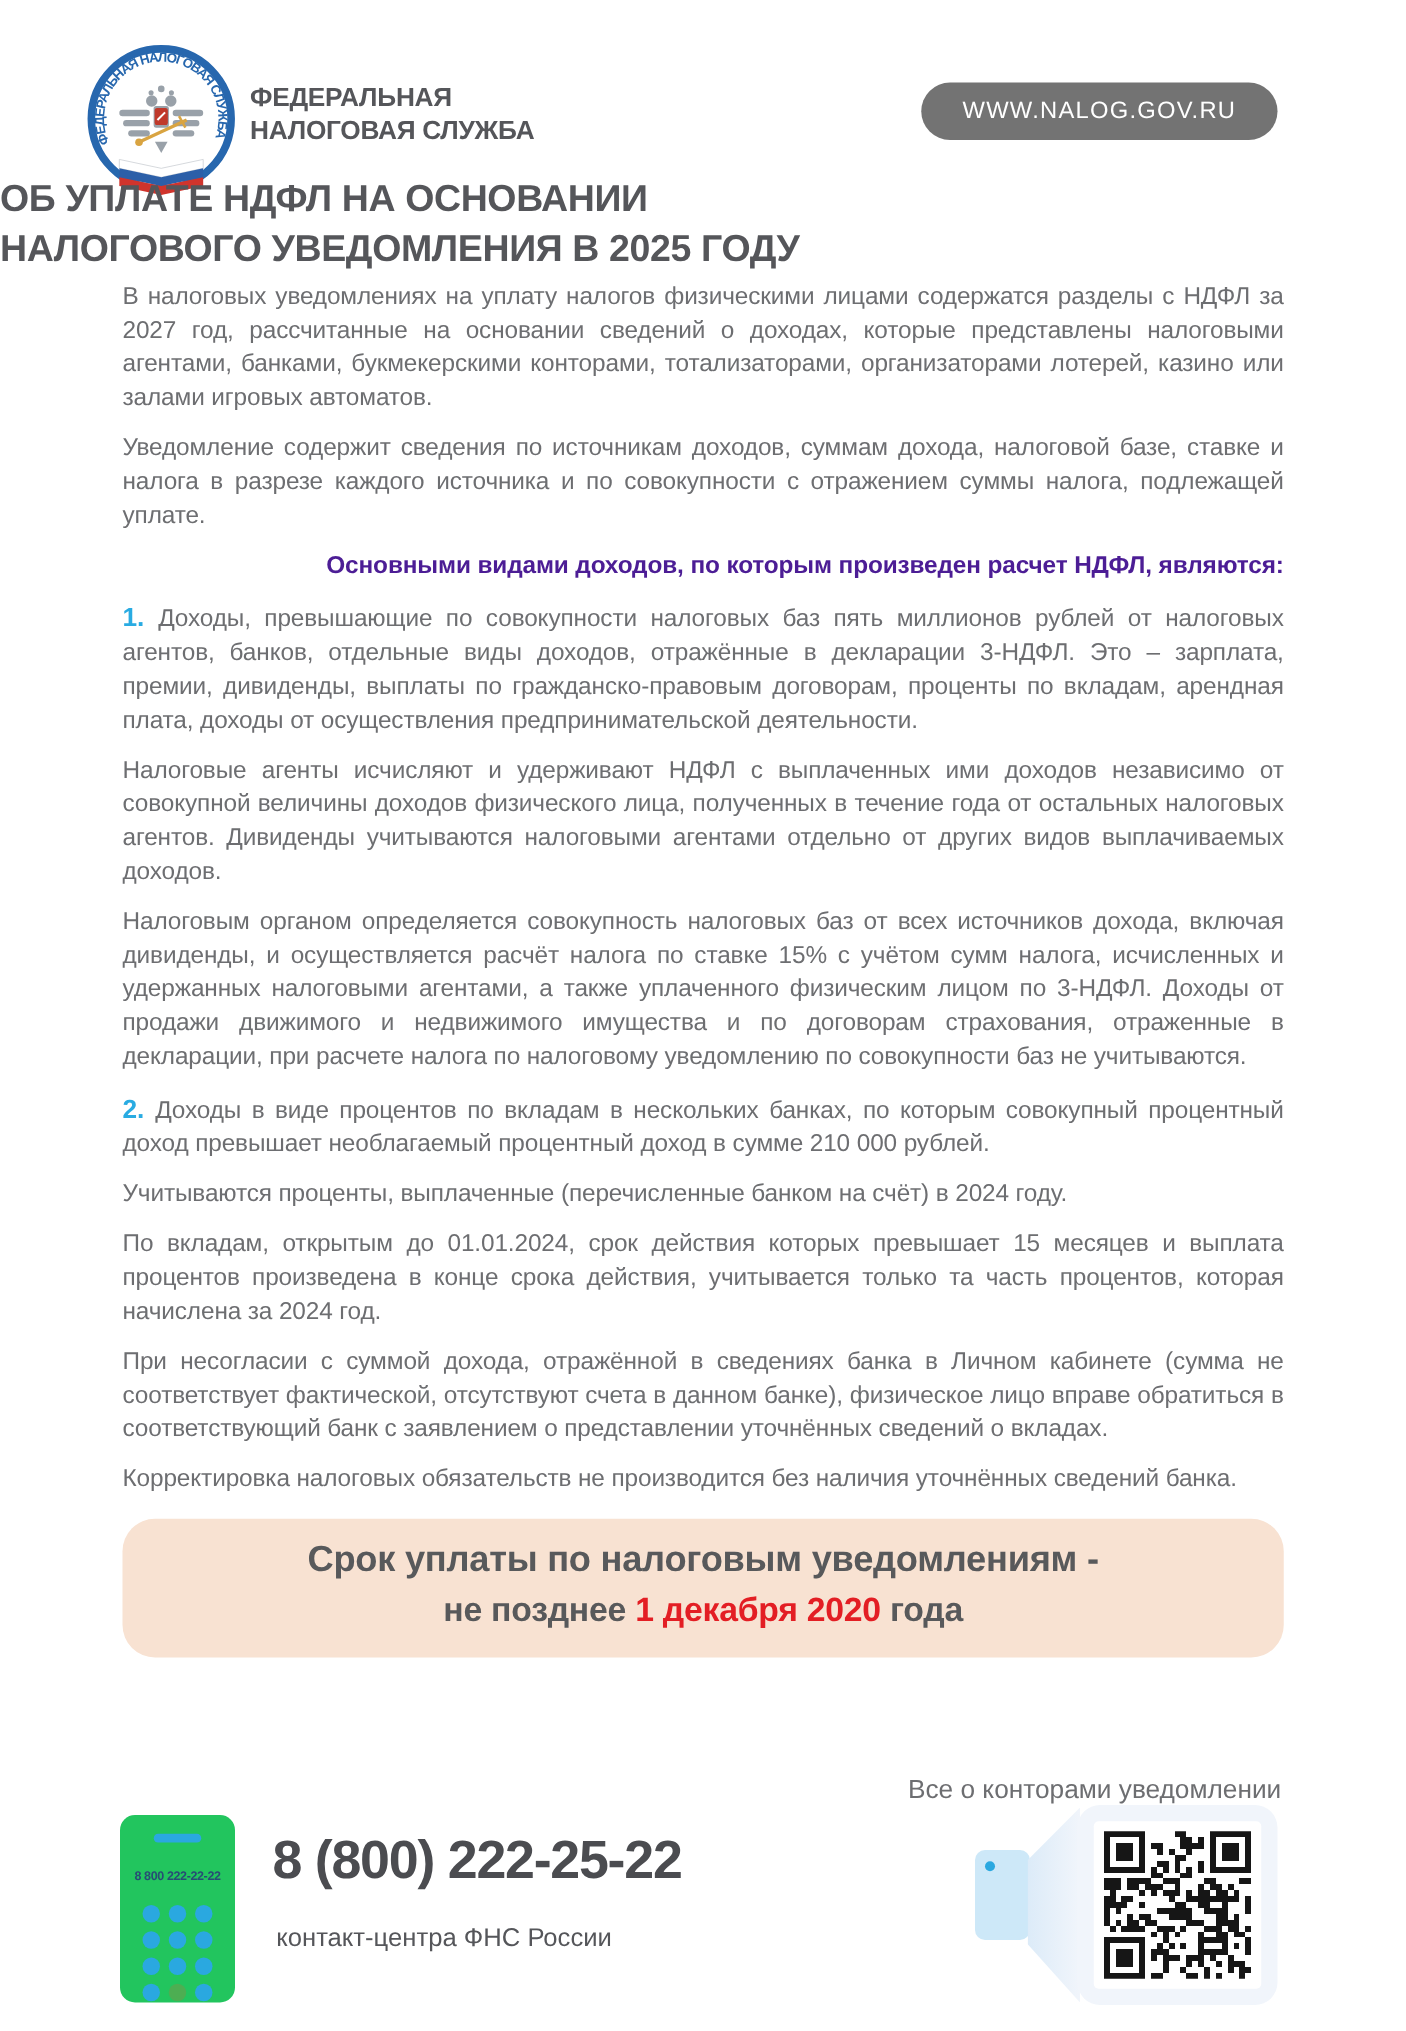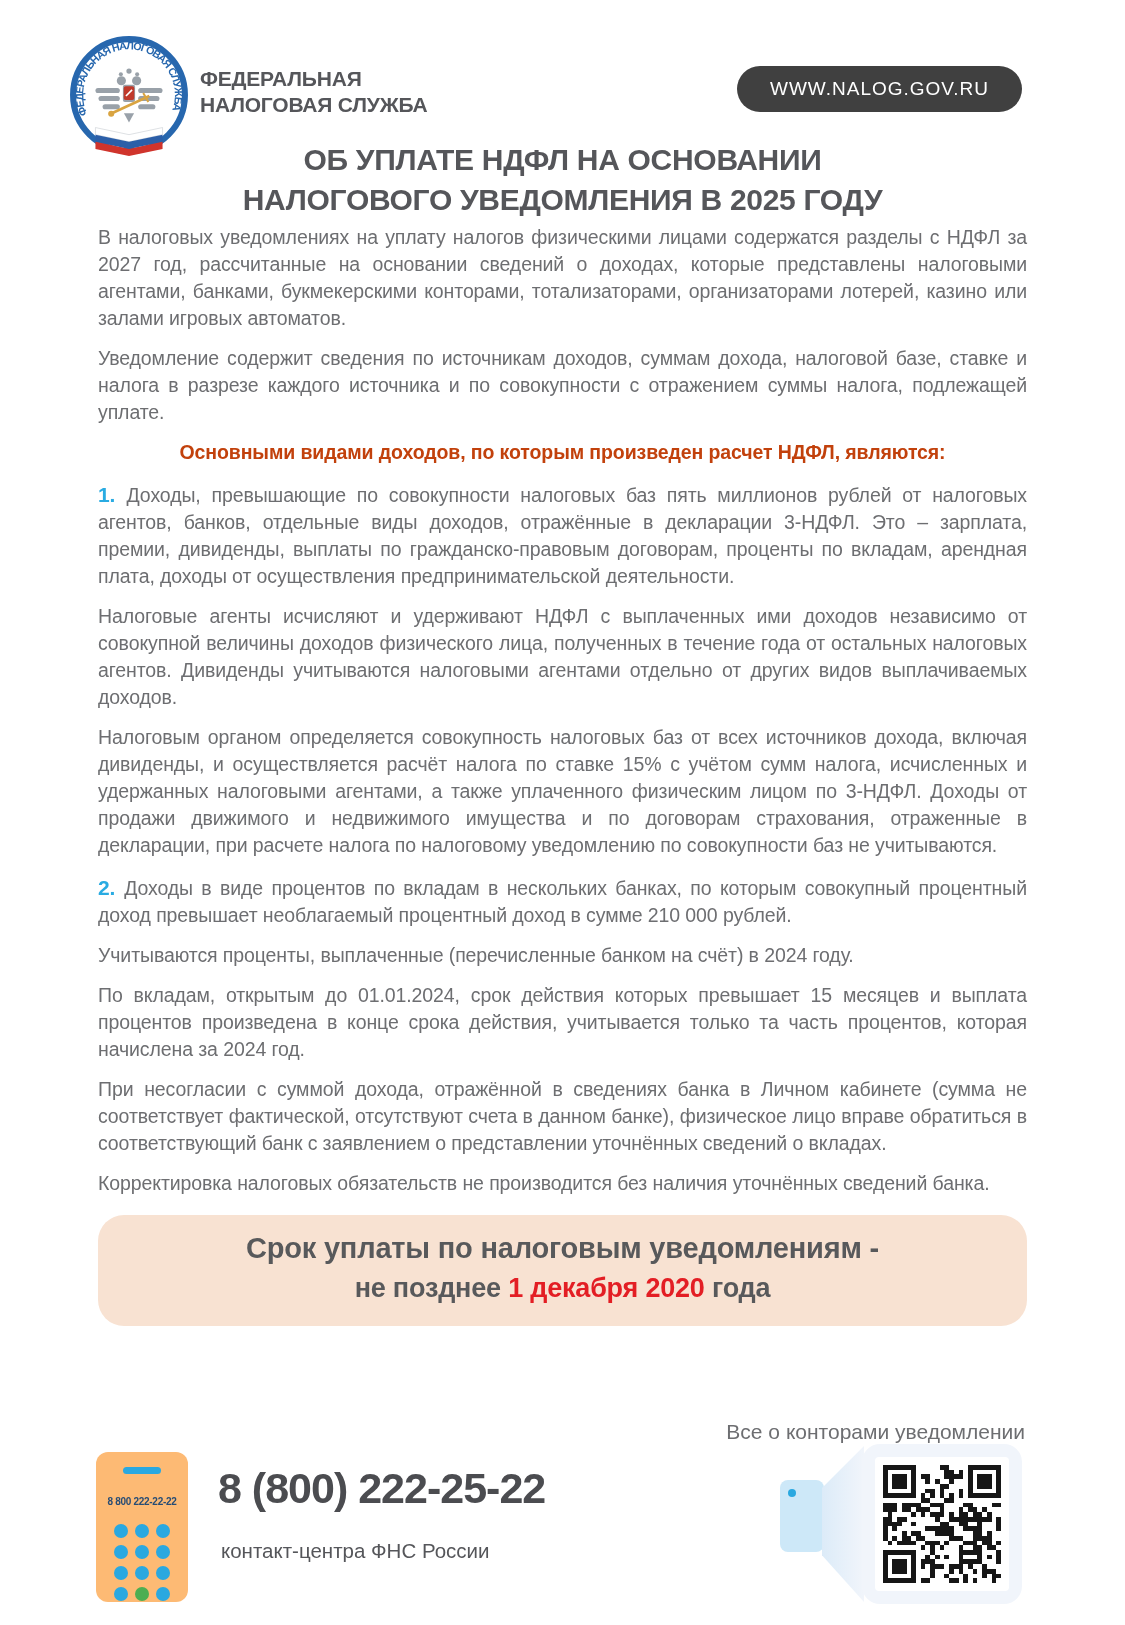--- a/index.html
+++ b/index.html
@@ -9,56 +9,56 @@
   }
   
   .emblem{position:absolute;left:68px;top:34px;width:122px;height:122px;}
   .agency-name{
     position:absolute;left:200px;top:66px;
     font-size:21px;font-weight:bold;color:#55565A;line-height:1.22;
     letter-spacing:-0.2px;text-transform:uppercase;
   }
   .site-pill{
     position:absolute;left:737px;top:66px;width:285px;height:46px;
-    background:#404040;border-radius:23px;color:#ffffff;
+    background:#737373;border-radius:23px;color:#ffffff;
     font-size:19px;letter-spacing:1px;text-align:center;line-height:46px;
     cursor:pointer;
   }
   
   .doc-title{
-    position:absolute;left:0;right:0;top:140px;text-align:center;
+    position:absolute;left:0;right:0;top:140px;text-align:left;
     font-size:30px;font-weight:bold;color:#55565A;line-height:1.32;
     letter-spacing:-0.3px;
   }
   
   .article{
     position:absolute;left:98px;right:98px;top:224px;
     color:#6D6E71;font-size:19.5px;line-height:27px;text-align:justify;
     letter-spacing:-0.1px;
   }
   .article p{margin:0 0 13px 0;}
-  .article p.heading{font-weight:bold;color:#c2410c;margin-bottom:10px;text-align:center;}
+  .article p.heading{font-weight:bold;color:#4c1d95;margin-bottom:10px;text-align:right;}
   .article p.numbered{margin-top:15px;}
   .article .num{color:#29ABE2;font-weight:bold;font-size:21px;}
   
   .deadline-box{
     margin-top:18px;background:#F8E2D2;border-radius:26px;
     padding:20px 30px 24px 30px;text-align:center;
   }
   .deadline-line1{font-size:29px;font-weight:bold;color:#58595B;letter-spacing:-0.2px;}
   .deadline-line2{font-size:27px;font-weight:bold;color:#58595B;margin-top:13px;letter-spacing:-0.2px;}
   .deadline-line2 .hl{color:#E31E24;}
   
   .qr-caption{
     position:absolute;top:1420px;right:100px;
     font-size:21px;color:#6D6E71;
   }
   .phone-icon{
     position:absolute;left:96px;top:1452px;width:92px;height:150px;
-    background:#fdba74;border-radius:12px;
+    background:#22c55e;border-radius:12px;
   }
   .phone-speaker{
     position:absolute;left:50%;top:15px;transform:translateX(-50%);
     width:38px;height:7px;border-radius:3.5px;background:#2AA8E0;
   }
   .phone-mini-label{
     position:absolute;left:0;right:0;top:44px;text-align:center;
     font-size:10px;font-weight:bold;color:#274C74;letter-spacing:-0.3px;
   }
   .keypad{

